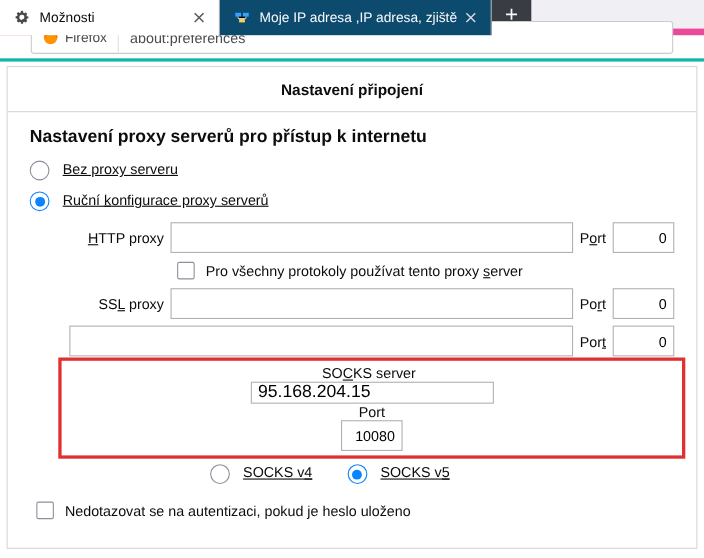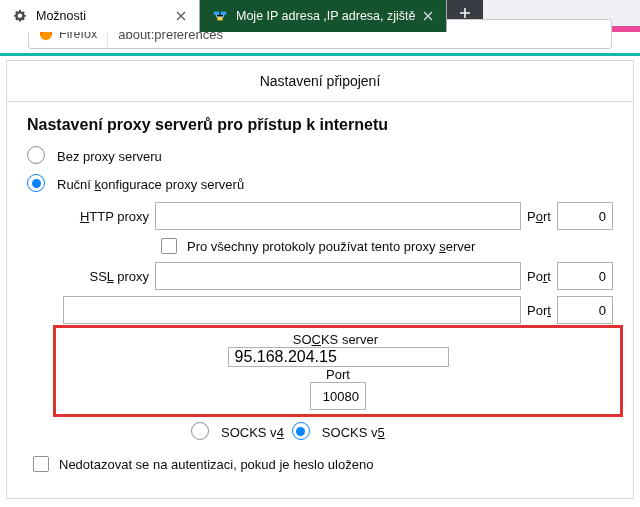--- a/index.html
+++ b/index.html
@@ -1,51 +1,51 @@
 <!DOCTYPE html>
 <html><head>
 <meta charset="utf-8">
 <style>
   * { box-sizing: border-box; margin: 0; padding: 0; font-family: "Segoe UI", Arial, sans-serif; }
   body { width: 640px; height: 507px; background: #fff; overflow: hidden; font-size: 13px; color: #0c0c0d; }
   .tab-strip { height: 32px; background: #f0f0f4; display: flex; border-bottom: 6px solid #ec4899; }
   .tab { display: flex; align-items: center; height: 32px; padding: 0 10px 0 12px; min-width: 200px; border-right: 1px solid #aaa; position: relative; font-size: 12.5px; }
   .tab.active { background: #fff; }
-  .tab.inactive { background: #14532d; color: #f9f9fa; }
+  .tab.inactive { background: #0c4a6e; color: #f9f9fa; }
   .tab .icon { width: 16px; height: 16px; margin-right: 8px; display:flex; align-items:center; justify-content:center; }
   .tab .label { flex: 1; white-space: nowrap; overflow: hidden; text-overflow: clip; }
   .tab .close { width: 16px; height: 16px; display:flex;align-items:center;justify-content:center; margin-left:4px; cursor:pointer; }
   .newtab { width: 36px; display:flex; align-items:center; justify-content:center; background:#3a3c44; color:#f9f9fa; cursor:pointer; }
   .addr-bar { height: 24px; display:flex; align-items:flex-end; padding: 4px 28px 4px 28px; border-bottom: 3px solid #14b8a6; }
   .addr-inner { display:flex; align-items:center; height:30px; border:1px solid #ccc; border-radius:3px; flex:1; background:#fff; }
   .addr-inner .ff { padding:0 10px; display:flex; align-items:center; gap:6px; border-right:1px solid #e0e0e0; height:100%; color:#4a4a4f; font-size:12.5px; }
   .addr-inner .url { padding:0 10px; flex:1; color:#4a4a4f; font-size:13px; }
   .content { padding: 0 6px; }
   .panel { border:1px solid #d7d7db; margin-top: 4px; }
-  .panel-title { text-align:center; font-size:14px; font-weight:400; padding:12px 0; border-bottom:1px solid #d7d7db; }
+  .panel-title { text-align:center; font-size:14px; font-weight:700; padding:12px 0; border-bottom:1px solid #d7d7db; }
   .panel-body { padding: 14px 20px 18px 20px; }
   h3.section { font-size:16px; font-weight:600; margin-bottom:12px; }
-  .radio-row { display:flex; align-items:flex-end; margin: 6px 0 10px 0; }
+  .radio-row { display:flex; align-items:flex-start; margin: 6px 0 10px 0; text-decoration: underline; }
   .radio { width:18px; height:18px; border-radius:50%; border:1.5px solid #8f8f9d; margin-right:12px; display:flex;align-items:center;justify-content:center; }
   .radio.checked { border-color:#0a84ff; }
   .radio.checked::after { content:""; width:9px; height:9px; border-radius:50%; background:#0a84ff; }
   .proxy-block { margin-left: 36px; }
   .field-row { display:flex; align-items:center; margin-bottom:6px; }
   .field-row.highlight { outline:3px solid #e03131; outline-offset:2px; padding:2px 2px; margin-left:-5px; margin-right:-5px;flex-direction:column; }
   .lbl { width:92px; text-align:right; padding-right:6px; font-size:13px; }
   .host { flex:1; height:28px; border:1px solid #b1b1b3; padding:0 6px; font-size:16px; background:#fff; }
   .plbl { width:36px; text-align:center; font-size:13px; }
   .port { width:56px; height:28px; border:1px solid #b1b1b3; text-align:right; padding:0 6px; font-size:13px; background:#fff; }
   .check-row { display:flex; align-items:center; margin:8px 12px; }
   .chk { width:16px; height:16px; border:1.5px solid #8f8f9d; border-radius:2px; margin-right:10px; display:flex;align-items:center;justify-content:center; background:#fff; }
   .chk.checked { border-color:#0a84ff; background:#0a84ff; }
   .chk.checked svg { display:block; }
   .chk svg { display:none; }
   .all-proto { margin-left:98px; margin-bottom:8px; }
-  .socks-ver { display:flex; align-items:center; gap:8px; margin:10px 0 10px 128px; }
+  .socks-ver { display:flex; align-items:center; gap:32px; margin:10px 0 10px 128px; }
   .dns-hl { display:inline-flex; align-items:center; border:3px solid #e03131; padding:6px 10px 6px 6px; margin-left:-6px; }
   .u { text-decoration: underline; text-decoration-color: currentColor; }
   .gear-icon svg, .ip-icon svg { width:14px; height:14px; }
 </style>
 </head>
 <body>
 
 <div class="tab-strip">
   <div class="tab active">
     <span class="icon gear-icon">

